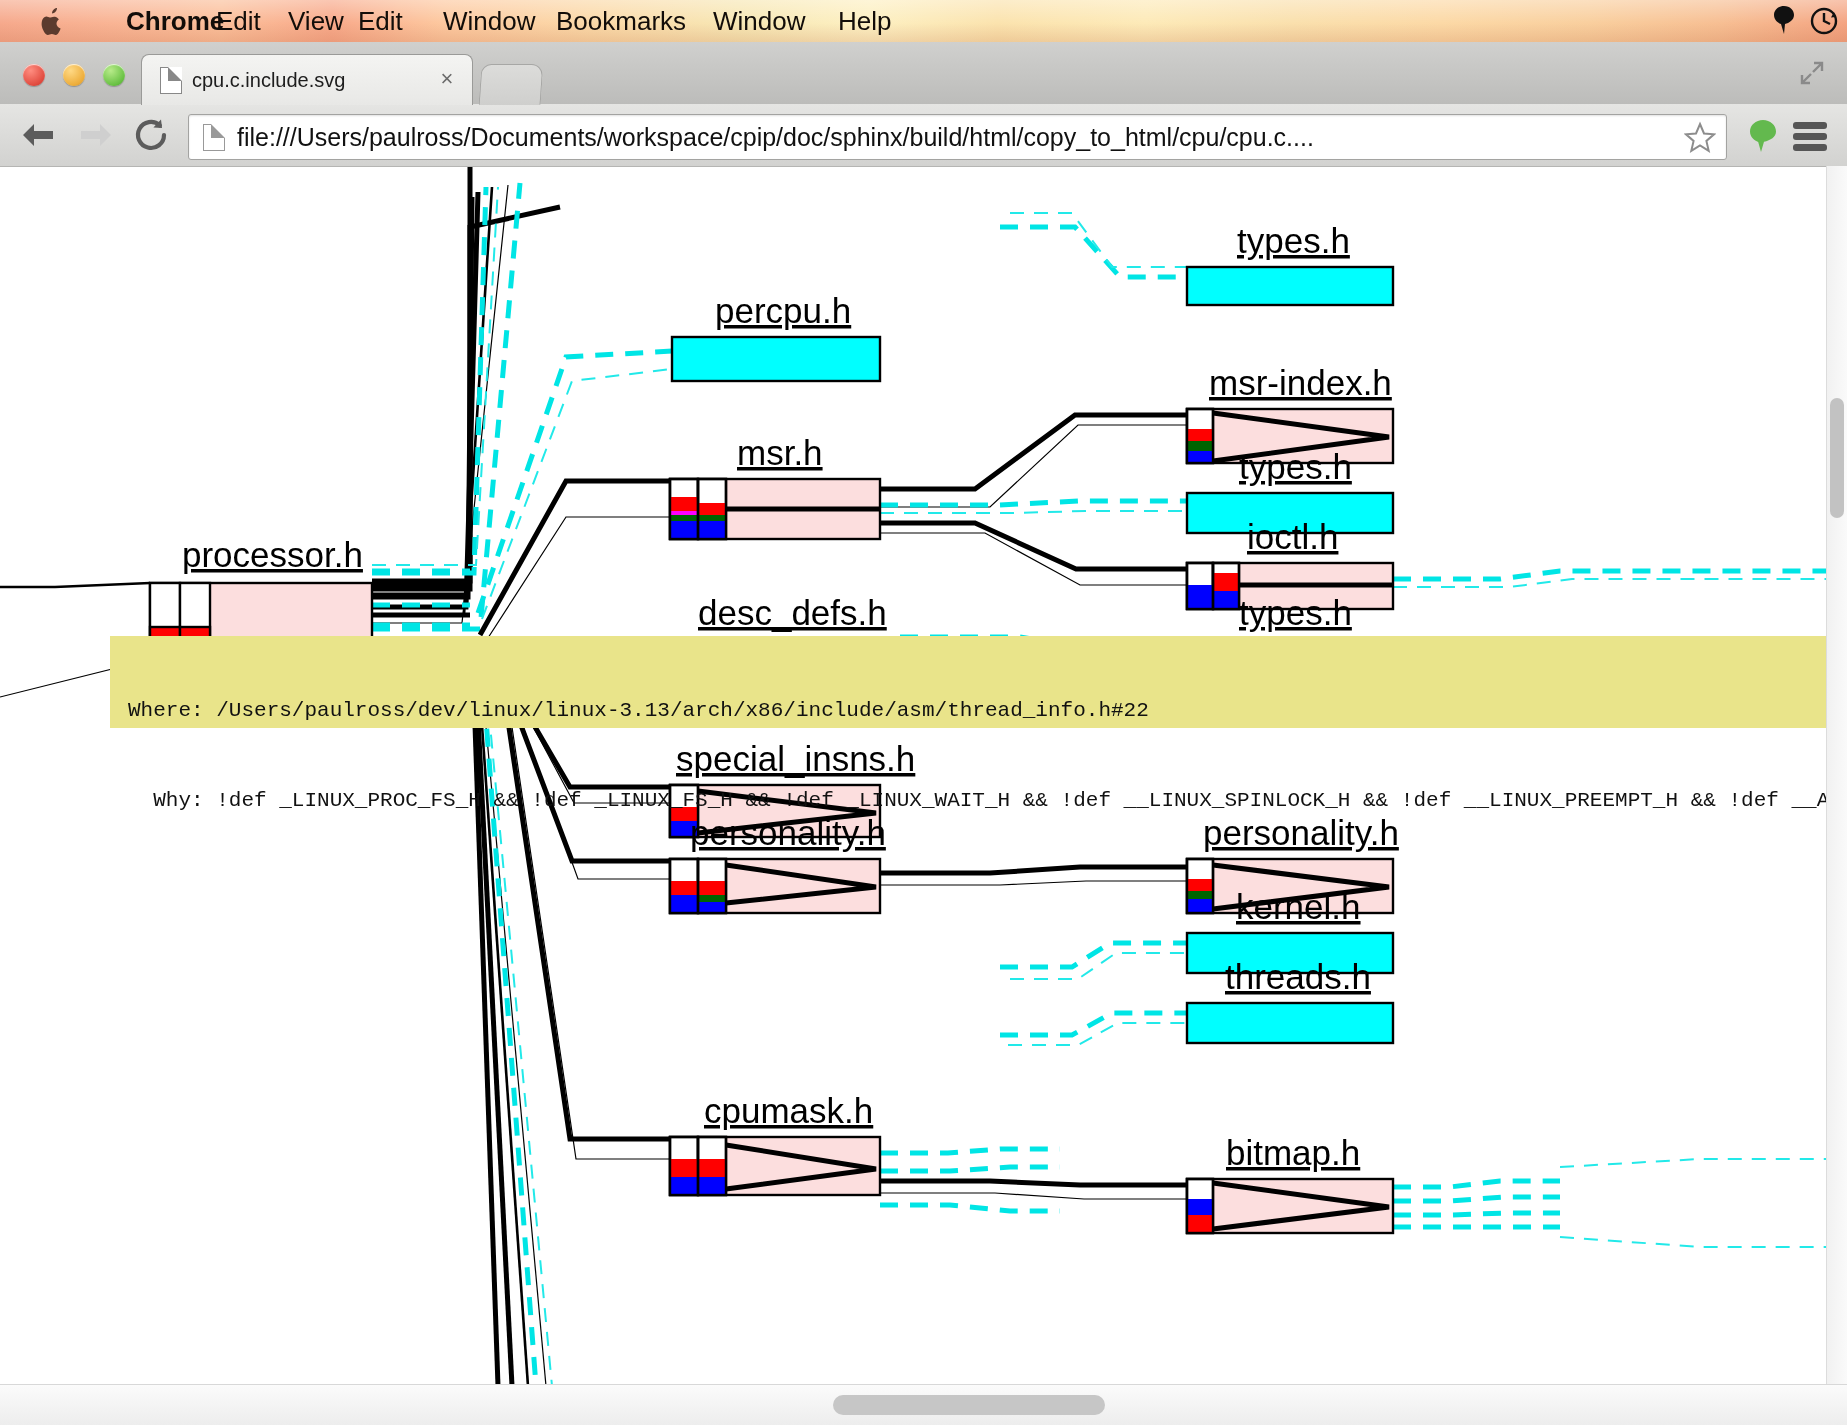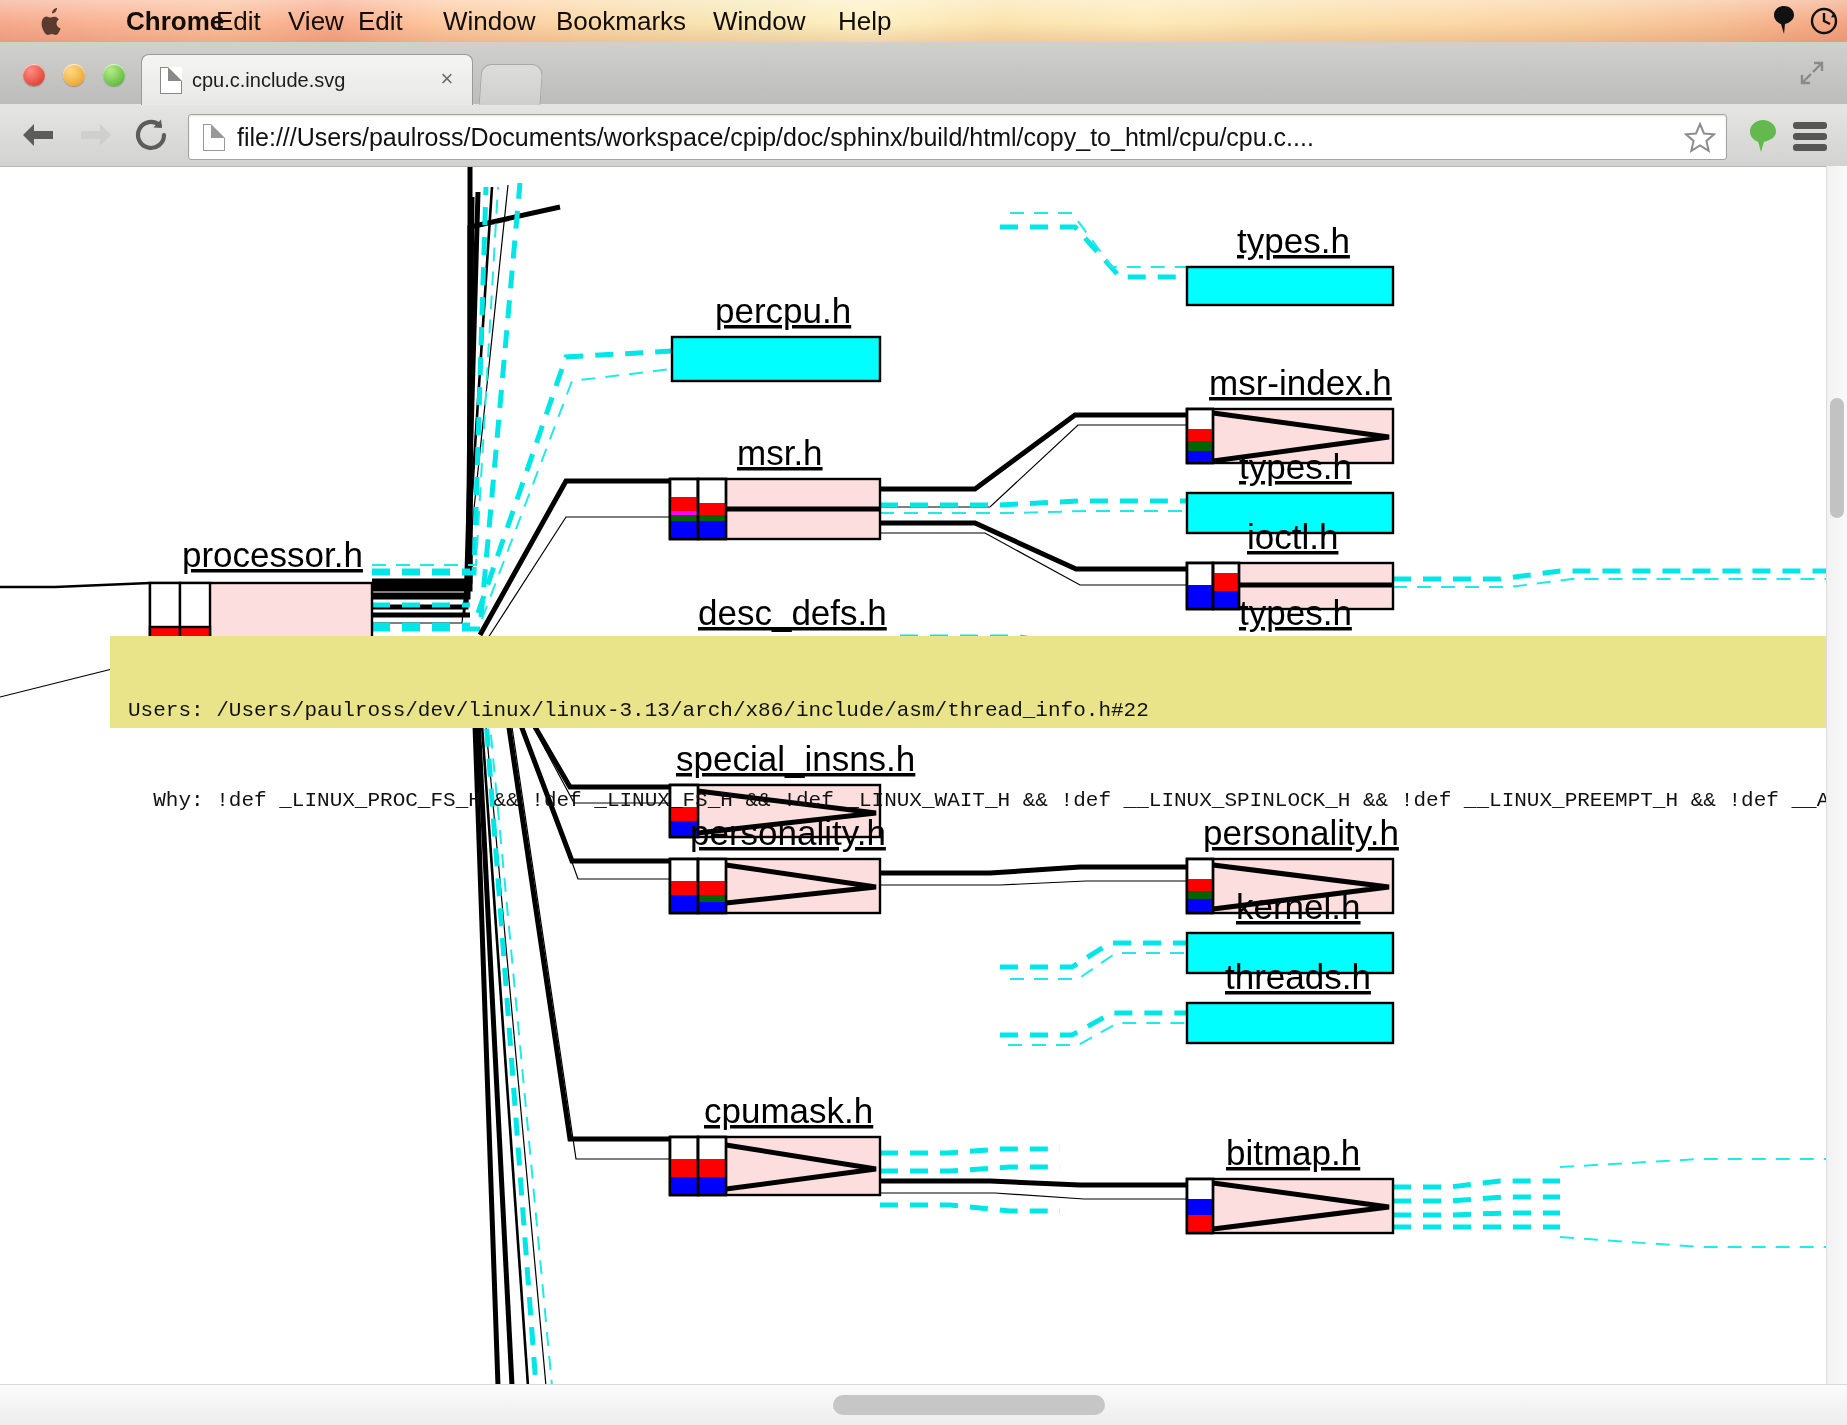--- a/index.html
+++ b/index.html
@@ -425,21 +425,21 @@
         <rect x="1187" y="1012" width="26" height="54" fill="#fff" class="boxln"></rect>
         <rect x="1187" y="1032" width="26" height="16" fill="#00f"></rect>
         <rect x="1187" y="1048" width="26" height="18" fill="#f00"></rect>
         <rect x="1187" y="1012" width="26" height="54" fill="none" class="boxln"></rect>
         <path class="edge edge-thick" d="M1213 1016 L1389 1040 L1213 1062"></path>
       </g>
     </svg>
   </div>
 
   <div id="tooltip" style="left:110px;top:594px;width:1737px;height:92px;">
-    <div><span class="ttl">Users:</span> <span>/Users/paulross/dev/linux/linux-3.13/arch/x86/include/asm/thread_info.h#22</span></div>
+    <div><span class="ttl">Where:</span> <span>/Users/paulross/dev/linux/linux-3.13/arch/x86/include/asm/thread_info.h#22</span></div>
     <div><span class="ttl">  Why:</span> <span>!def _LINUX_PROC_FS_H &amp;&amp; !def _LINUX_FS_H &amp;&amp; !def _LINUX_WAIT_H &amp;&amp; !def __LINUX_SPINLOCK_H &amp;&amp; !def __LINUX_PREEMPT_H &amp;&amp; !def __ASM_P</span></div>
   </div>
 
   <div id="vscroll">
     <div id="vthumb"></div>
   </div>
   <div id="hscroll">
     <div id="hthumb"></div>
   </div>
 </div>

